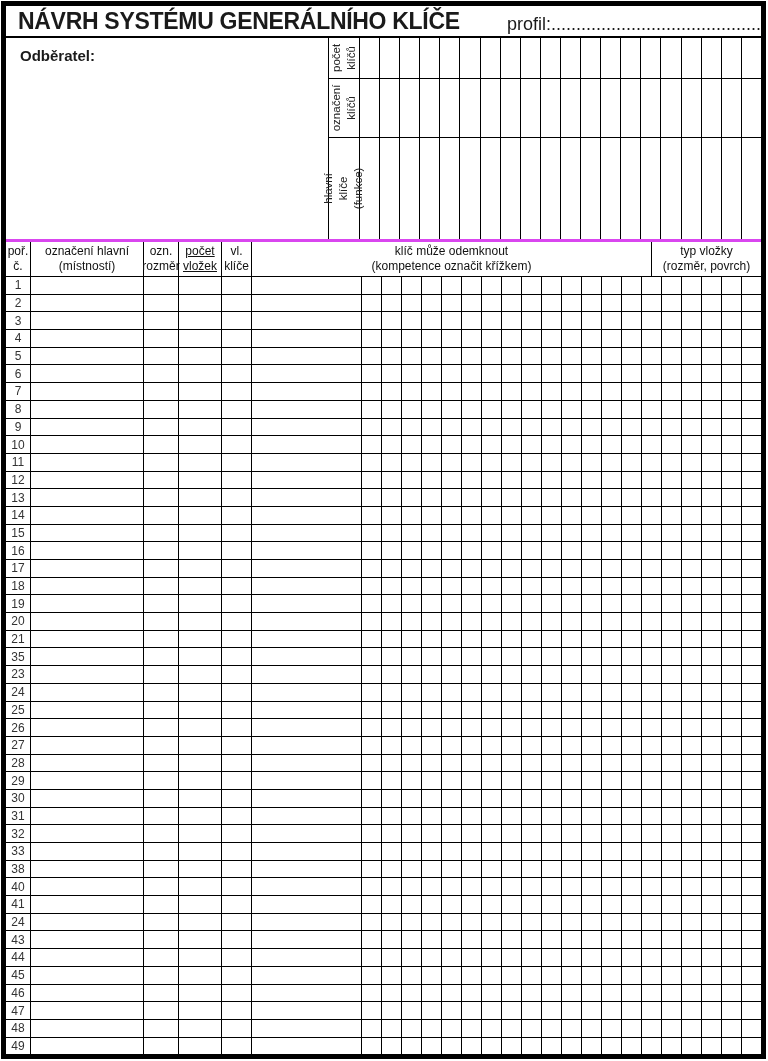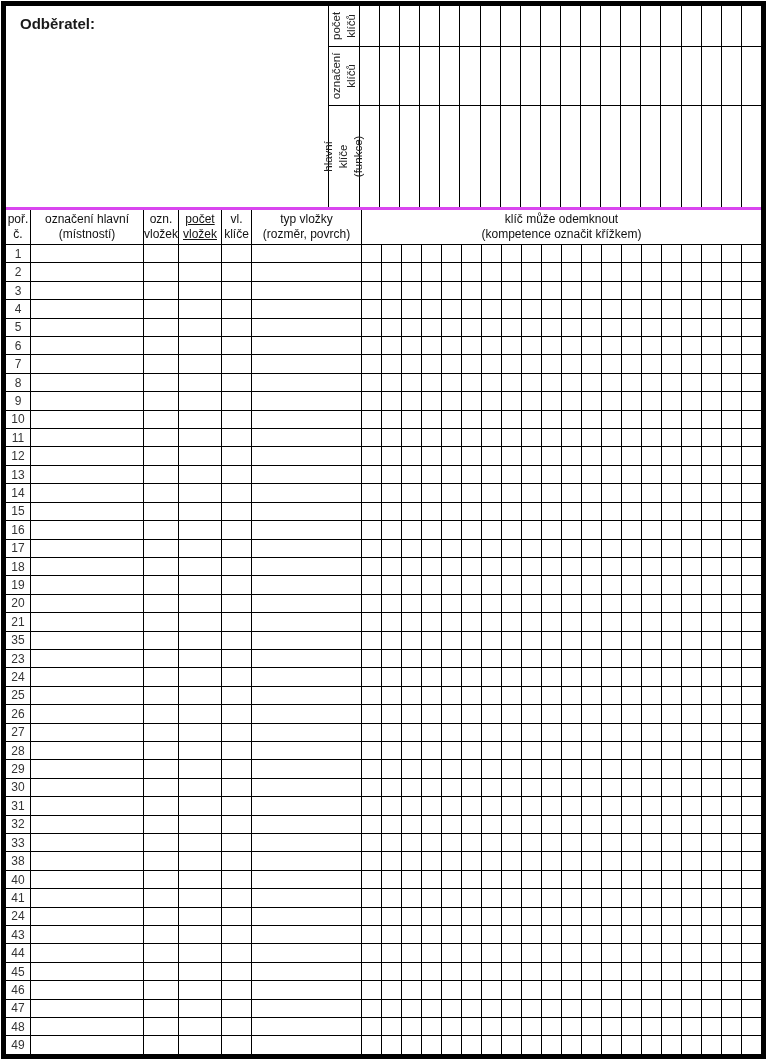--- a/index.html
+++ b/index.html
@@ -80,20 +80,24 @@
     width: 24px; display: flex; align-items: center; justify-content: center;
     font-size: 12px; color: #333;
   }
   .td-keys { flex: 1; display: flex; }
 </style>
 </head>
 <body>
 
 <div class="page">
 
+  <div class="title-row">
+    <div class="title">NÁVRH SYSTÉMU GENERÁLNÍHO KLÍČE</div>
+    <div class="profil">profil:..........................................</div>
+  </div>
 
   <div class="upper">
     <div class="upper-left">
       <div class="upper-left-blank"></div>
       <div class="odberatel-cell">
         <div class="odberatel-label">Odběratel:</div>
       </div>
     </div>
 
     <div class="rot-col">
@@ -180,29 +184,29 @@
         </div>
     </div>
   </div>
 
   <div class="thead">
     <div class="th w-num">poř.
 č.</div>
     <div class="th w-dver">označení hlavní
 (místností)</div>
     <div class="th w-ozn">ozn.
-vložek</div>
+rozměr</div>
     <div class="th w-poc">počet
 vložek</div>
     <div class="th w-vl">vl.
 klíče</div>
+    <div class="th th-keys">klíč může odemknout
+(kompetence označit křížkem)</div>
     <div class="th w-typ">typ vložky
 (rozměr, povrch)</div>
-    <div class="th th-keys">klíč může odemknout
-(kompetence označit křížkem)</div>
   </div>
 
   <div class="tbody">
       <div class="trow">
         <div class="td-num">1</div>
         <div class="td w-dver"></div>
         <div class="td w-ozn"></div>
         <div class="td w-poc"></div>
         <div class="td w-vl"></div>
         <div class="td w-typ"></div>

